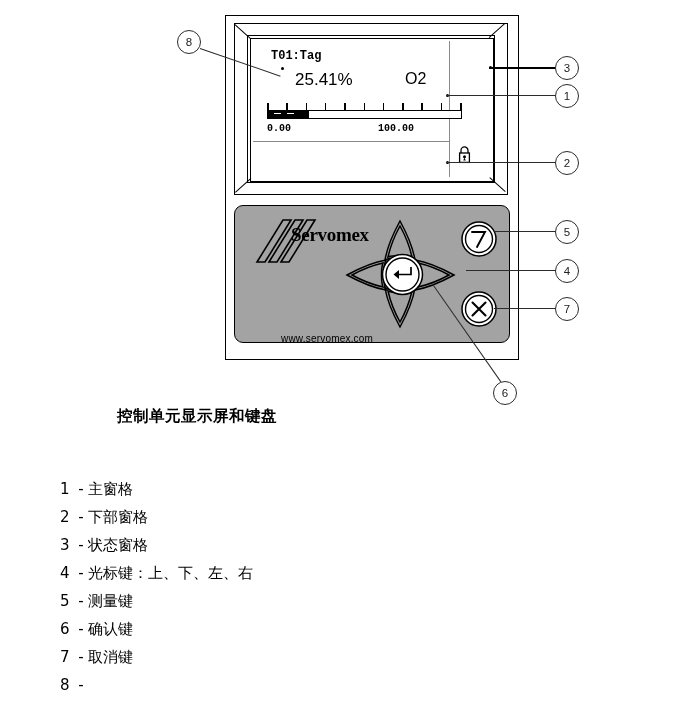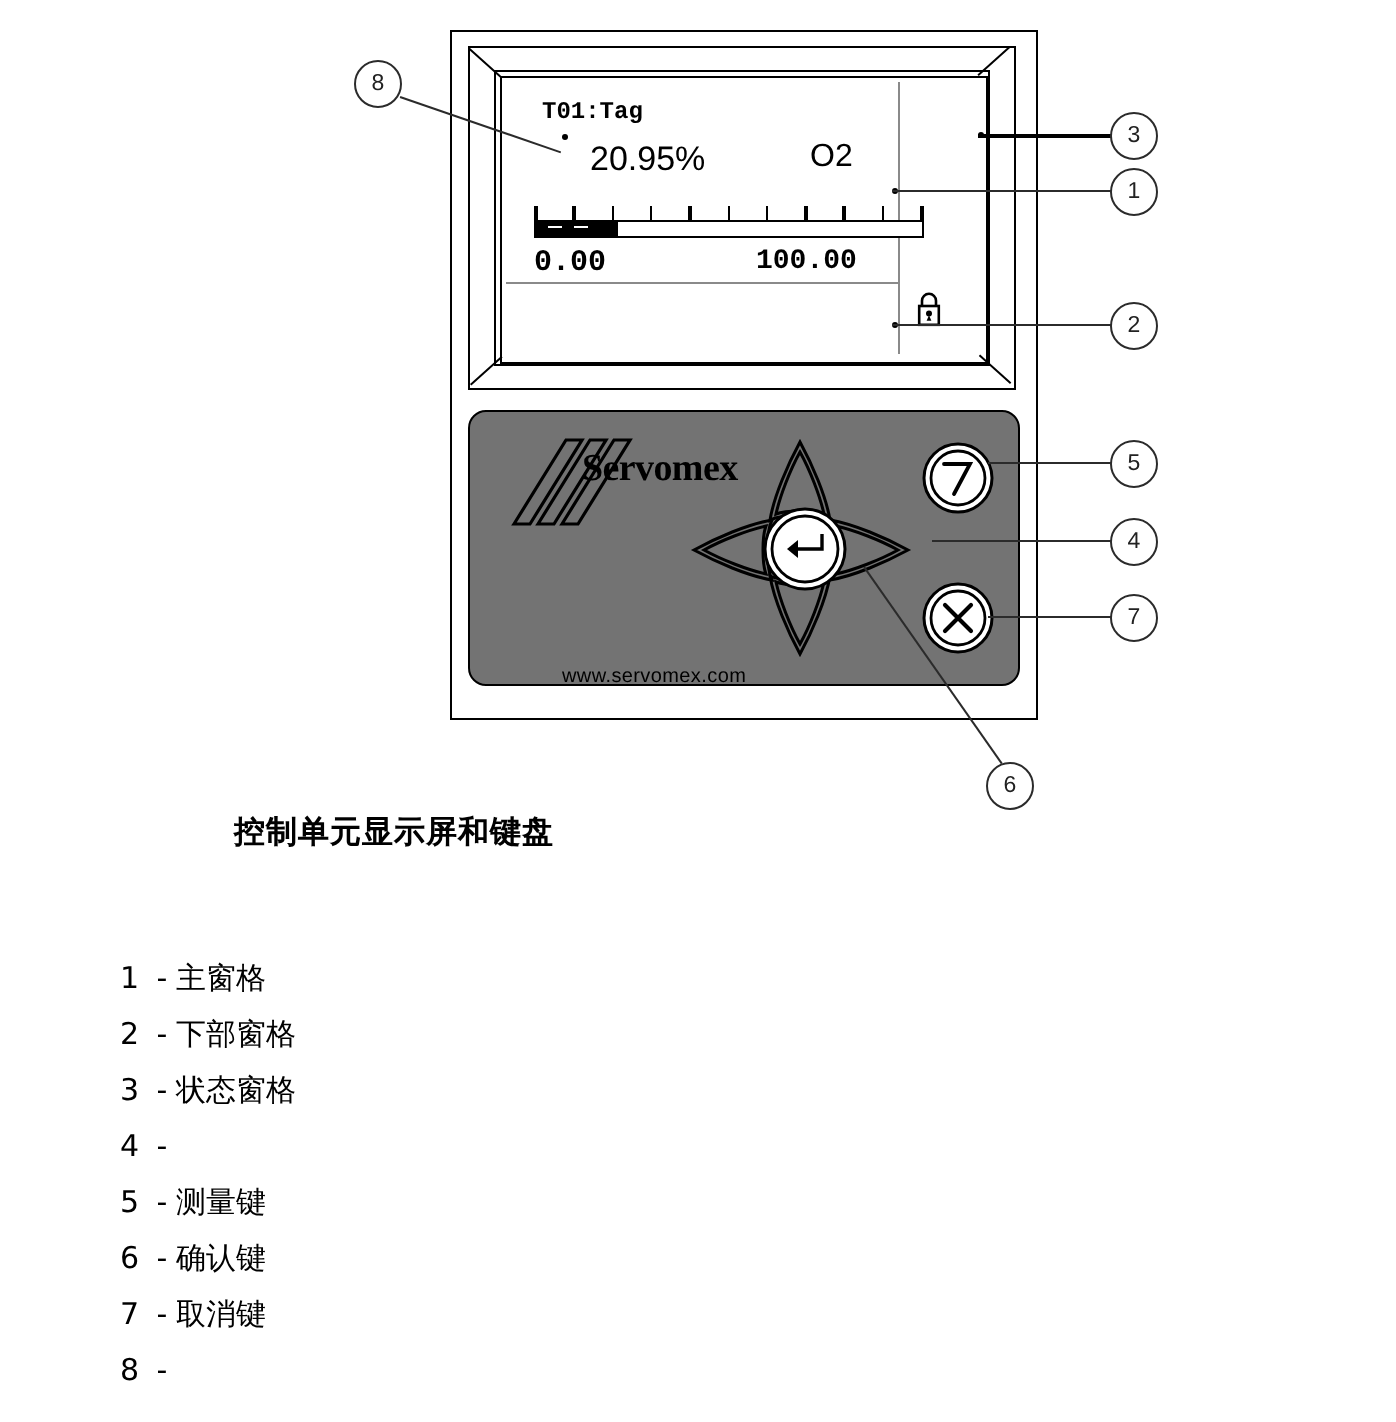--- a/index.html
+++ b/index.html
@@ -32,31 +32,31 @@
   .lcd-value{position:absolute;left:42px;top:29px;font-size:17px;letter-spacing:0px;white-space:nowrap;}
   .lcd-gas{position:absolute;left:152px;top:29px;font-size:16px;white-space:nowrap;}
 
   .bar-area{position:absolute;left:14px;top:62px;width:196px;height:22px;}
   .bar-ticks{position:absolute;left:0;top:0;width:196px;height:7px;}
   .tick{position:absolute;top:0;width:1.6px;height:7px;background:#000;}
   .bar-track{position:absolute;left:0;top:6.5px;width:193px;height:7px;border:1.6px solid #000;background:#fff;}
   .bar-fill{position:absolute;left:0;top:0;height:100%;background:#000;}
   .bar-fill .seg{position:absolute;top:2px;height:1.5px;background:#fff;}
   .scale-min{position:absolute;left:0;top:20px;font-family:"Liberation Mono","DejaVu Sans Mono",monospace;
-             font-size:15px;font-weight:bold;}
+             font-size:10px;font-weight:bold;}
   .scale-max{position:absolute;left:111px;top:20px;font-family:"Liberation Mono","DejaVu Sans Mono",monospace;
-             font-size:14px;font-weight:bold;white-space:nowrap;}
+             font-size:10px;font-weight:bold;white-space:nowrap;}
 
   .lcd-vdiv{position:absolute;left:196px;top:0;width:1.4px;height:136px;background:#8a8a8a;}
   .lcd-hdiv{position:absolute;left:0;top:100px;width:196px;height:1.4px;background:#8a8a8a;}
   .lock{position:absolute;left:204px;top:104px;width:15px;height:20px;}
 
   
   .keypad{position:absolute;left:9px;top:190px;width:274px;height:136px;
-          border:1.6px solid #000;border-radius:9px;background:#737373;}
+          border:1.6px solid #000;border-radius:9px;background:#a3a3a3;}
   .logo{position:absolute;left:18px;top:10px;width:130px;height:48px;}
   .logo-text{position:absolute;left:56px;top:18px;font-family:"Liberation Serif","DejaVu Serif",serif;
              font-size:19px;font-weight:bold;letter-spacing:-0.3px;}
   .model{position:absolute;left:14px;top:88px;font-size:19px;font-style:italic;font-weight:bold;
          letter-spacing:0.5px;white-space:nowrap;}
   .web{position:absolute;left:46px;top:127px;font-size:10px;font-weight:normal;letter-spacing:0.2px;white-space:nowrap;}
 
   .kbtn{position:absolute;cursor:pointer;}
   .k-up{left:144px;top:12px;width:42px;height:46px;}
   .k-down{left:144px;top:78px;width:42px;height:46px;}
@@ -99,21 +99,21 @@
       <div class="miter m-tl"></div>
       <div class="miter m-tr"></div>
       <div class="miter m-bl"></div>
       <div class="miter m-br"></div>
 
       <div class="lcd">
         <div class="lcd-vdiv"></div>
         <div class="lcd-hdiv"></div>
 
         <div class="lcd-tag">T01:Tag</div>
-        <div class="lcd-value">20.95%</div>
+        <div class="lcd-value">25.41%</div>
         <div class="lcd-gas">O2</div>
 
         <div class="bar-area">
           <div class="bar-ticks" id="bar-ticks">
               <div class="tick" style="left: 0px;"></div>
               <div class="tick" style="left: 19.3px;"></div>
               <div class="tick" style="left: 38.6px;"></div>
               <div class="tick" style="left: 57.9px;"></div>
               <div class="tick" style="left: 77.2px;"></div>
               <div class="tick" style="left: 96.5px;"></div>
@@ -278,20 +278,21 @@
         <span class="legend-label">下部窗格</span>
       </div>
       <div class="legend-row">
         <span class="legend-num">3</span>
         <span class="legend-dash">-</span>
         <span class="legend-label">状态窗格</span>
       </div>
       <div class="legend-row">
         <span class="legend-num">4</span>
         <span class="legend-dash">-</span>
+        <span class="legend-label">光标键：上、下、左、右</span>
       </div>
       <div class="legend-row">
         <span class="legend-num">5</span>
         <span class="legend-dash">-</span>
         <span class="legend-label">测量键</span>
       </div>
       <div class="legend-row">
         <span class="legend-num">6</span>
         <span class="legend-dash">-</span>
         <span class="legend-label">确认键</span>

